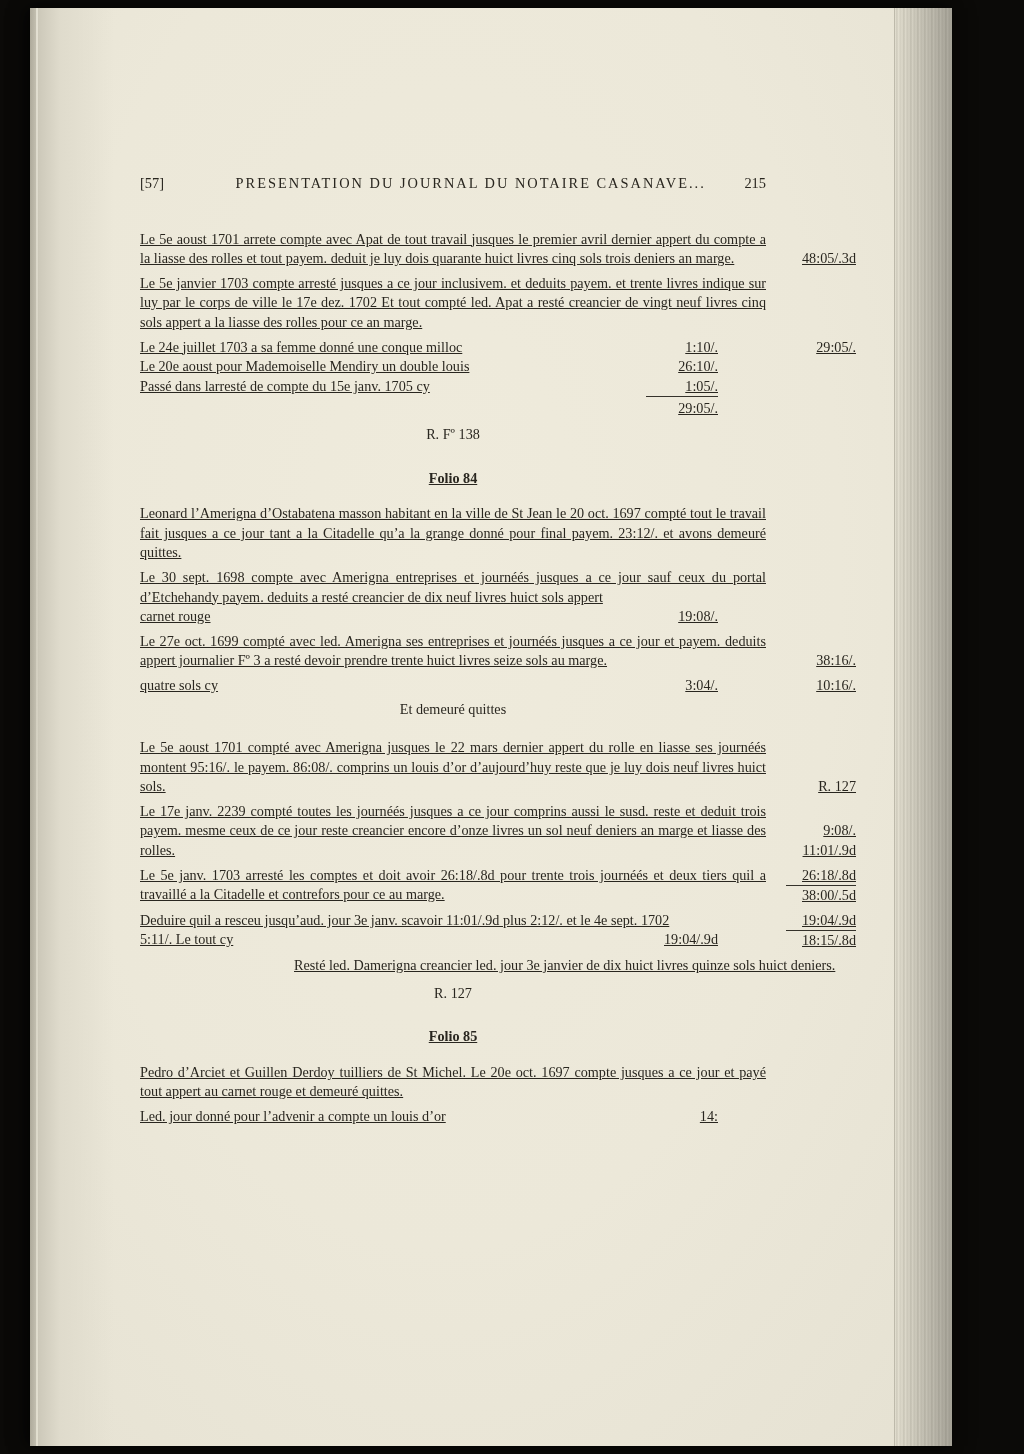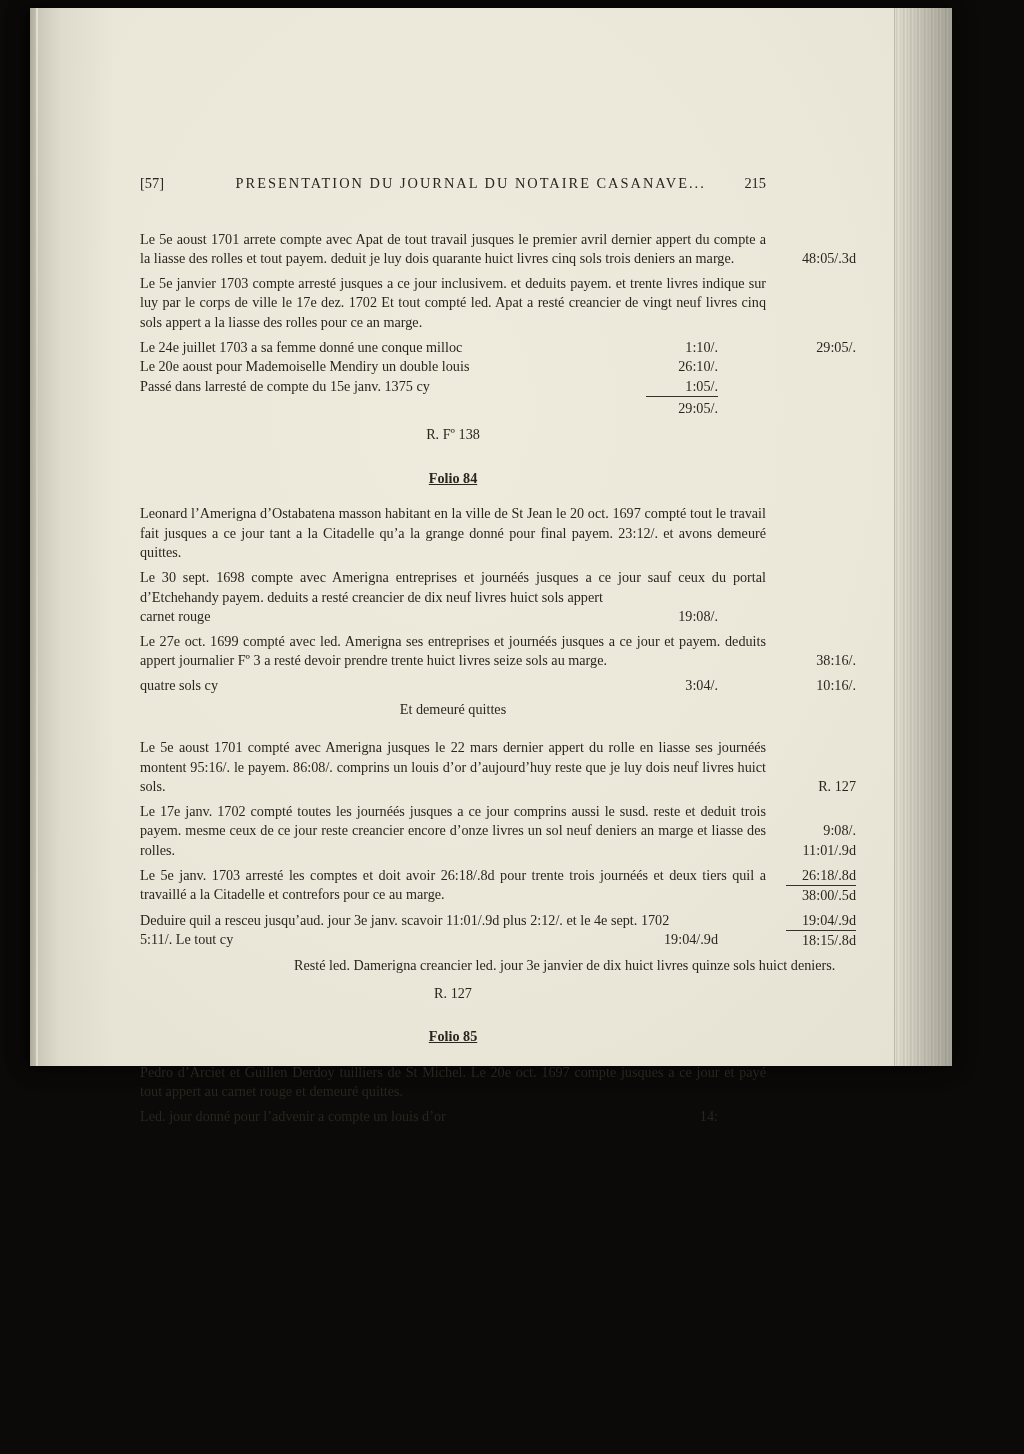--- a/index.html
+++ b/index.html
@@ -6,21 +6,21 @@
   html, body { width:1024px; height:1454px; }
   body {
     background:#0b0a08;
     font-family:"Liberation Serif","DejaVu Serif",serif;
     overflow:hidden;
   }
   .scene { position:relative; width:1024px; height:1454px; overflow:hidden; }
 
   
   .page {
-    position:absolute; left:30px; top:8px; width:922px; height:1058px;
+    position:absolute; left:30px; top:8px; width:922px; height:1438px;
     background: radial-gradient(ellipse at 45% 38%, #efebdc 0%, #ece8d9 55%, #e5e1d2 100%);
     box-shadow: -5px 0 14px rgba(0,0,0,.55), 0 0 22px rgba(0,0,0,.4);
   }
   .gutter {
     position:absolute; left:0; top:0; bottom:0; width:84px;
     background: linear-gradient(90deg, #aeaa9b 0px, #cdc9ba 9px, #dfdbcc 30px, rgba(236,232,217,0) 84px);
   }
   .gutter-line {
     position:absolute; left:6px; top:0; bottom:0; width:2px;
     background: linear-gradient(180deg,#f2efe2,#d8d4c5 40%,#f0edde);
@@ -44,28 +44,28 @@
     color:#29261f;
     font-size:14.2px; line-height:19.6px;
   }
   .page-header {
     display:flex; align-items:baseline; width:626px;
     margin-bottom:36px; font-size:14.4px;
   }
   .header-title { flex:1; text-align:center; letter-spacing:2px;padding-left:33px; }
 
   .row { display:flex; margin-bottom:5px; }
-  .text-col { width:626px; }
+  .text-col { width:626px;text-decoration:underline; }
   .para { text-align:justify; }
   .margin-col {
     width:90px; padding-left:4px;
     display:flex; flex-direction:column; align-items:flex-end;
   }
   .margin-col.align-end { justify-content:flex-end; }
-  .mnote { display:inline-block; white-space:nowrap; }
+  .mnote { display:inline-block; white-space:nowrap;text-decoration:underline; }
   .mnote.underlined { border-bottom:1.2px solid #35322b; min-width:70px; text-align:right; }
 
   .amount-line { display:flex; justify-content:space-between; padding-right:48px; }
   .acct-amount { width:72px; text-align:right; white-space:nowrap; }
   .acct-amount.ruled { border-bottom:1.2px solid #35322b; }
   .total-line { margin-top:2px; }
 
   .center-line { width:626px; text-align:center; }
   .heading { font-weight:700; }
 
@@ -106,21 +106,21 @@
         <div class="text-col">
           <div class="amount-line">
             <span>Le 24e juillet 1703 a sa femme donné une conque milloc</span>
             <span class="acct-amount">1:10/.</span>
           </div>
           <div class="amount-line">
             <span>Le 20e aoust pour Mademoiselle Mendiry un double louis</span>
             <span class="acct-amount">26:10/.</span>
           </div>
           <div class="amount-line">
-            <span>Passé dans larresté de compte du 15e janv. 1375 cy</span>
+            <span>Passé dans larresté de compte du 15e janv. 1705 cy</span>
             <span class="acct-amount ruled">1:05/.</span>
           </div>
           <div class="amount-line total-line">
             <span></span>
             <span class="acct-amount">29:05/.</span>
           </div>
         </div>
         <div class="margin-col">
           <span class="mnote">29:05/.</span>
         </div>
@@ -173,21 +173,21 @@
       </div>
 
       <div class="row">
         <p class="text-col para">Le 5e aoust 1701 compté avec Amerigna jusques le 22 mars dernier appert du rolle en liasse ses journéés montent 95:16/. le payem. 86:08/. comprins un louis d’or d’aujourd’huy reste que je luy dois neuf livres huict sols.</p>
         <div class="margin-col align-end">
           <span class="mnote">R. 127</span>
         </div>
       </div>
 
       <div class="row">
-        <p class="text-col para">Le 17e janv. 1702 compté toutes les journéés jusques a ce jour comprins aussi le susd. reste et deduit trois payem. mesme ceux de ce jour reste creancier encore d’onze livres un sol neuf deniers an marge et liasse des rolles.</p>
+        <p class="text-col para">Le 17e janv. 2239 compté toutes les journéés jusques a ce jour comprins aussi le susd. reste et deduit trois payem. mesme ceux de ce jour reste creancier encore d’onze livres un sol neuf deniers an marge et liasse des rolles.</p>
         <div class="margin-col align-end">
           <span class="mnote">9:08/.</span>
           <span class="mnote">11:01/.9d</span>
         </div>
       </div>
 
       <div class="row">
         <p class="text-col para">Le 5e janv. 1703 arresté les comptes et doit avoir 26:18/.8d pour trente trois journéés et deux tiers quil a travaillé a la Citadelle et contrefors pour ce au marge.</p>
         <div class="margin-col">
           <span class="mnote underlined">26:18/.8d</span>

